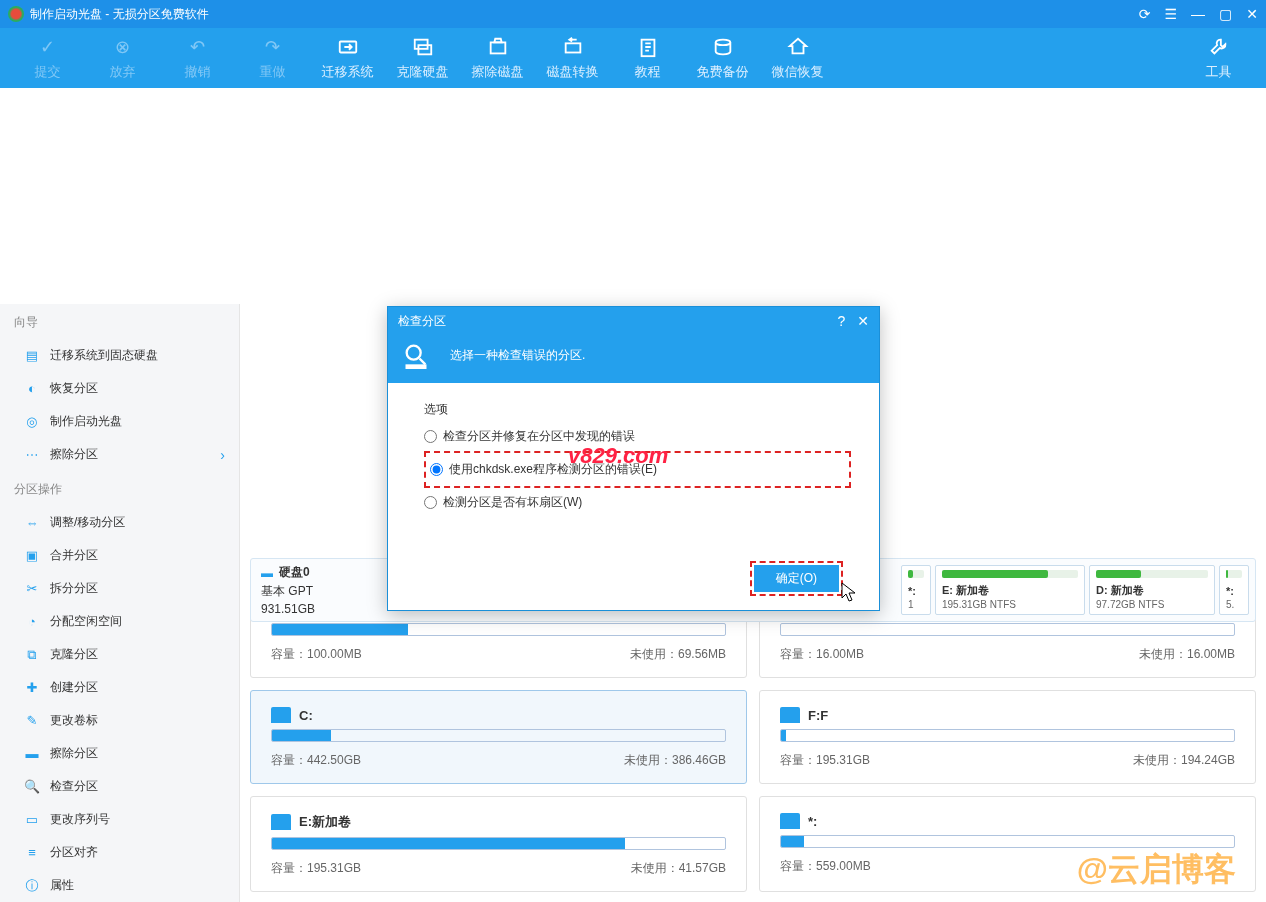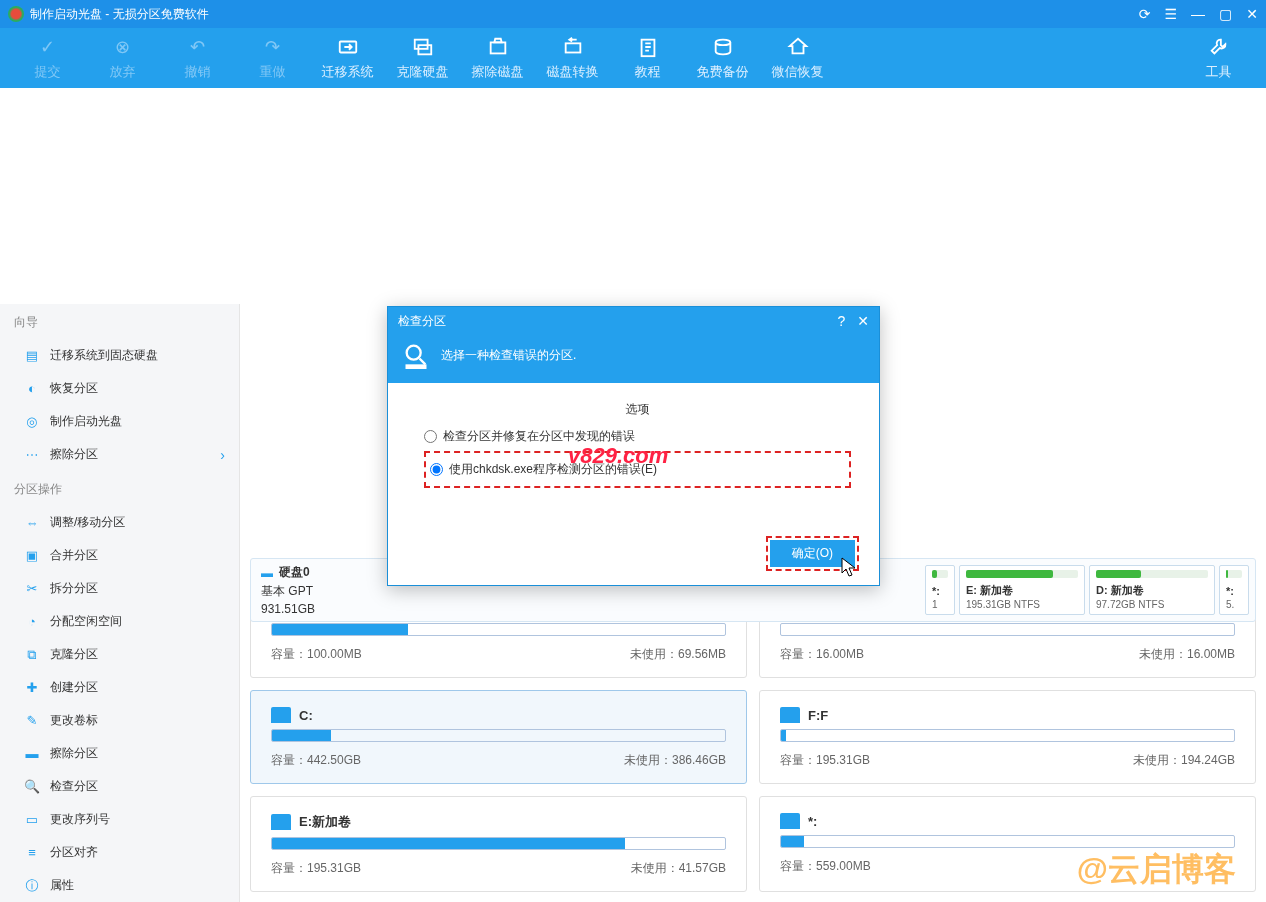--- a/index.html
+++ b/index.html
@@ -56,27 +56,27 @@
 .slot { border: 1px solid #c9dcec; border-radius: 2px; padding: 4px 6px; display: flex; flex-direction: column; justify-content: space-between; min-width: 30px; background: #fff; overflow: hidden; }
 .slot .sbar { height: 8px; background: #e8f2e8; border-radius: 2px; margin-bottom: 4px; }
 .slot .sfill { height: 100%; background: #3fb83f; border-radius: 2px; }
 .slot .sname { font-weight: bold; font-size: 11px; white-space: nowrap; }
 .slot .sfs { font-size: 10px; color: #666; white-space: nowrap; }
 
 
 .dialog { position: absolute; left: 387px; top: 306px; width: 493px; background: #fff; border: 1px solid #1a8fd8; box-shadow: 0 4px 18px rgba(0,0,0,.25); }
 .dlg-title { background: #24a0ed; color: #fff; height: 28px; display: flex; align-items: center; padding: 0 10px; font-size: 12px; }
 .dlg-title .dlg-actions { margin-left: auto; display: flex; gap: 12px; font-size: 14px; cursor: pointer; }
-.dlg-banner { background: #24a0ed; color: #fff; padding: 6px 14px 14px 14px; display: flex; align-items: center; gap: 11px; }
+.dlg-banner { background: #24a0ed; color: #fff; padding: 6px 14px 14px 14px; display: flex; align-items: center; gap: 20px; }
 .dlg-banner svg { width: 28px; height: 28px; }
 .dlg-body { padding: 18px 28px 34px 36px; }
-.dlg-body .opt-label { margin-bottom: 10px; text-align: center; }
+.dlg-body .opt-label { margin-bottom: 10px; }
 .dlg-body label { display: flex; align-items: center; gap: 6px; margin: 6px 0; cursor: pointer; }
 .hlbox { border: 2px dashed #d22; padding: 2px 4px; position: relative; margin: 4px 0; }
-.dlg-foot { padding: 10px 20px 14px; display: flex; justify-content: flex-end; position: relative; }
+.dlg-foot { padding: 10px 36px 14px; display: flex; justify-content: flex-end; position: relative; }
 .dlg-btn { background: #24a0ed; color: #fff; border: none; padding: 5px 22px; cursor: pointer; font-size: 12px; }
 .dlg-btn-wrap { border: 2px dashed #d22; padding: 2px; }
 .cursor { position: absolute; right: 22px; bottom: 8px; width: 16px; height: 20px; pointer-events: none; }
 
 
 .wm1 { position: absolute; left: 568px; top: 443px; color: #f24; font-size: 22px; font-weight: bold; font-style: italic; pointer-events: none; }
 .wm2 { position: absolute; right: 30px; bottom: 10px; color: #ffb347; font-size: 32px; font-weight: bold; opacity: 0.85; pointer-events: none; }
 </style>
 </head>
 <body>
@@ -357,21 +357,21 @@
       </div>
       <div class="slots" id="slots">
           <div style="flex: 1 1 0%;"></div>
           <div class="slot" style="width: 24px;">
             <div class="sbar">
               <div class="sfill" style="width:30%"></div>
             </div>
     <div class="sname">*:</div>
     <div class="sfs">1</div>
           </div>
-          <div class="slot" style="width: 126px;">
+          <div class="slot" style="width: 150px;">
             <div class="sbar">
               <div class="sfill" style="width:78%"></div>
             </div>
     <div class="sname">E: 新加卷</div>
     <div class="sfs">195.31GB NTFS</div>
           </div>
           <div class="slot" style="width: 126px;">
             <div class="sbar">
               <div class="sfill" style="width:40%"></div>
             </div>
@@ -411,20 +411,24 @@
     <label>
         <input type="radio" name="opt" style="">
         <span>检查分区并修复在分区中发现的错误</span>
       </label>
     <div class="hlbox">
         <label>
           <input type="radio" name="opt" checked="" style="">
           <span>使用chkdsk.exe程序检测分区的错误(E)</span>
         </label>
       </div>
+    <label>
+        <input type="radio" name="opt" style="">
+        <span>检测分区是否有坏扇区(W)</span>
+      </label>
   </div>
   <div class="dlg-foot">
     <div class="dlg-btn-wrap"><button class="dlg-btn">确定(O)</button></div>
     <svg class="cursor" viewBox="0 0 16 20">
         <path d="M1 1l0 15 4-4 3 7 3-1-3-7 6 0z" fill="#fff" stroke="#000"></path>
       </svg>
   </div>
 </div>
 
 <div class="wm1">v829.com</div>

